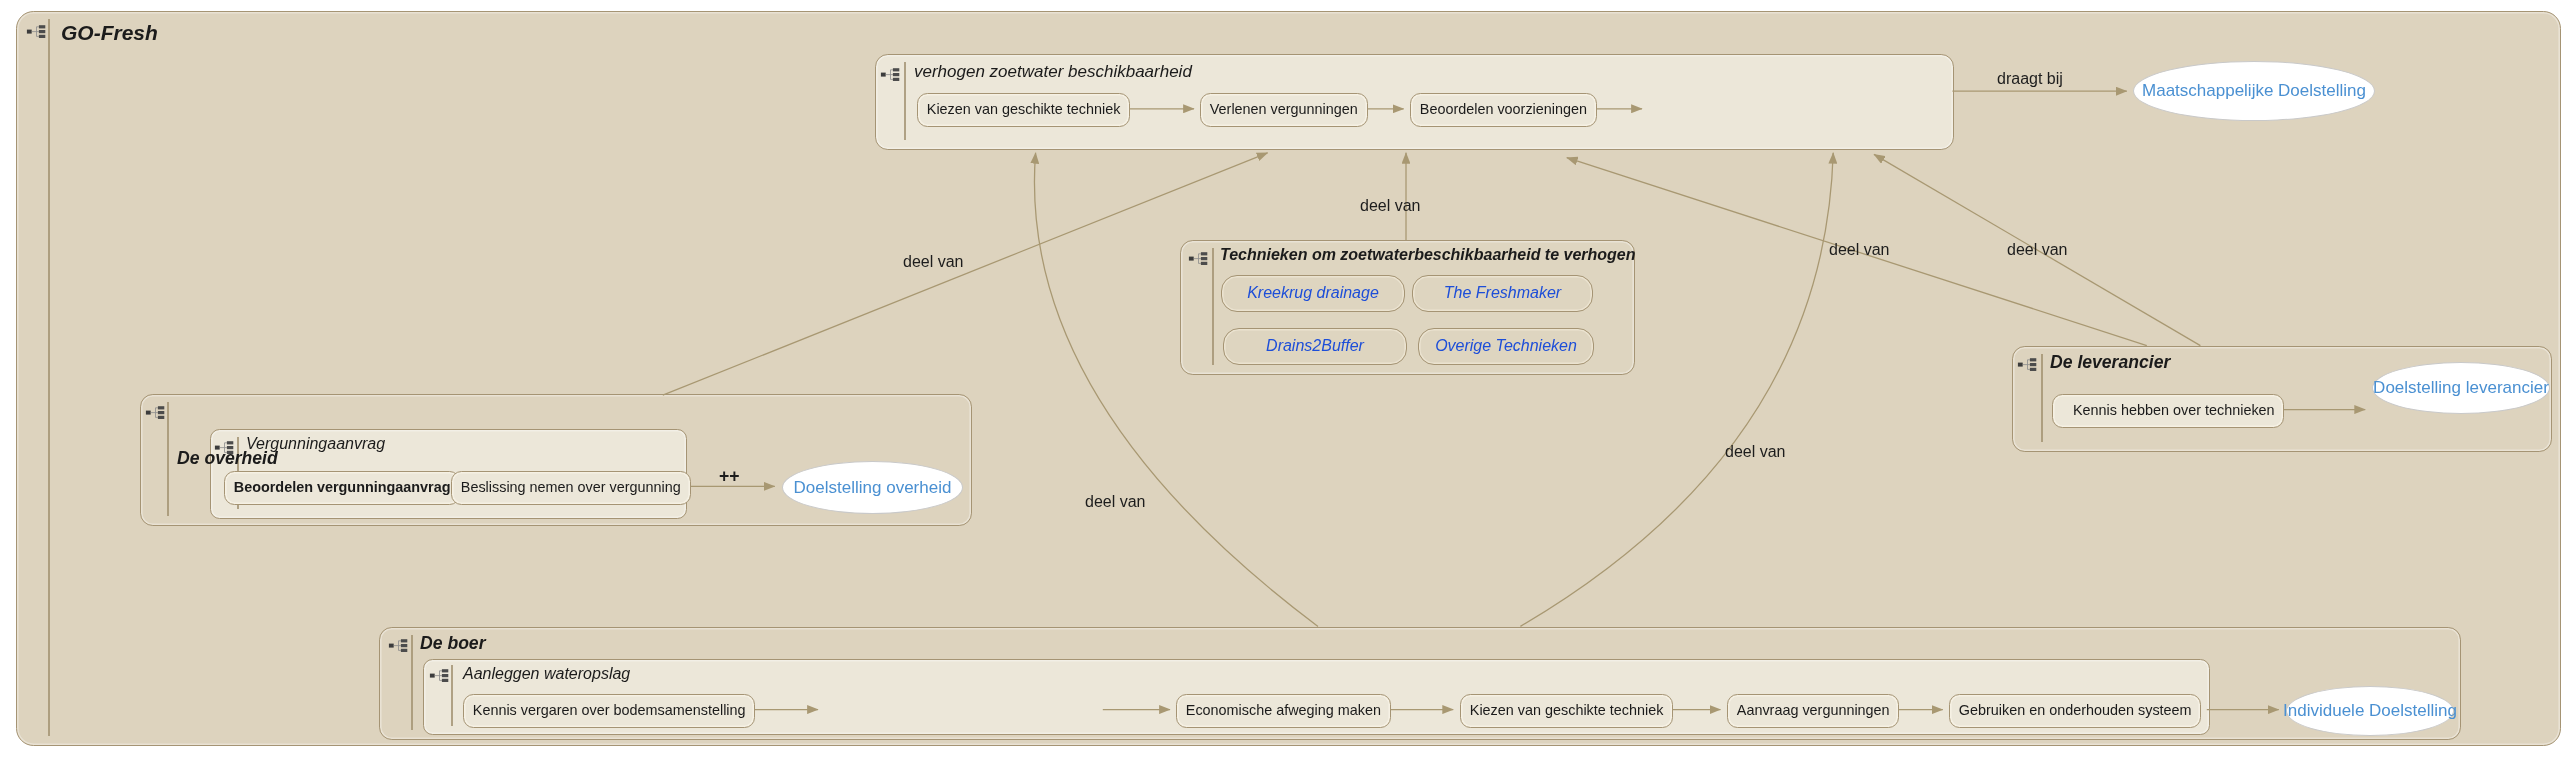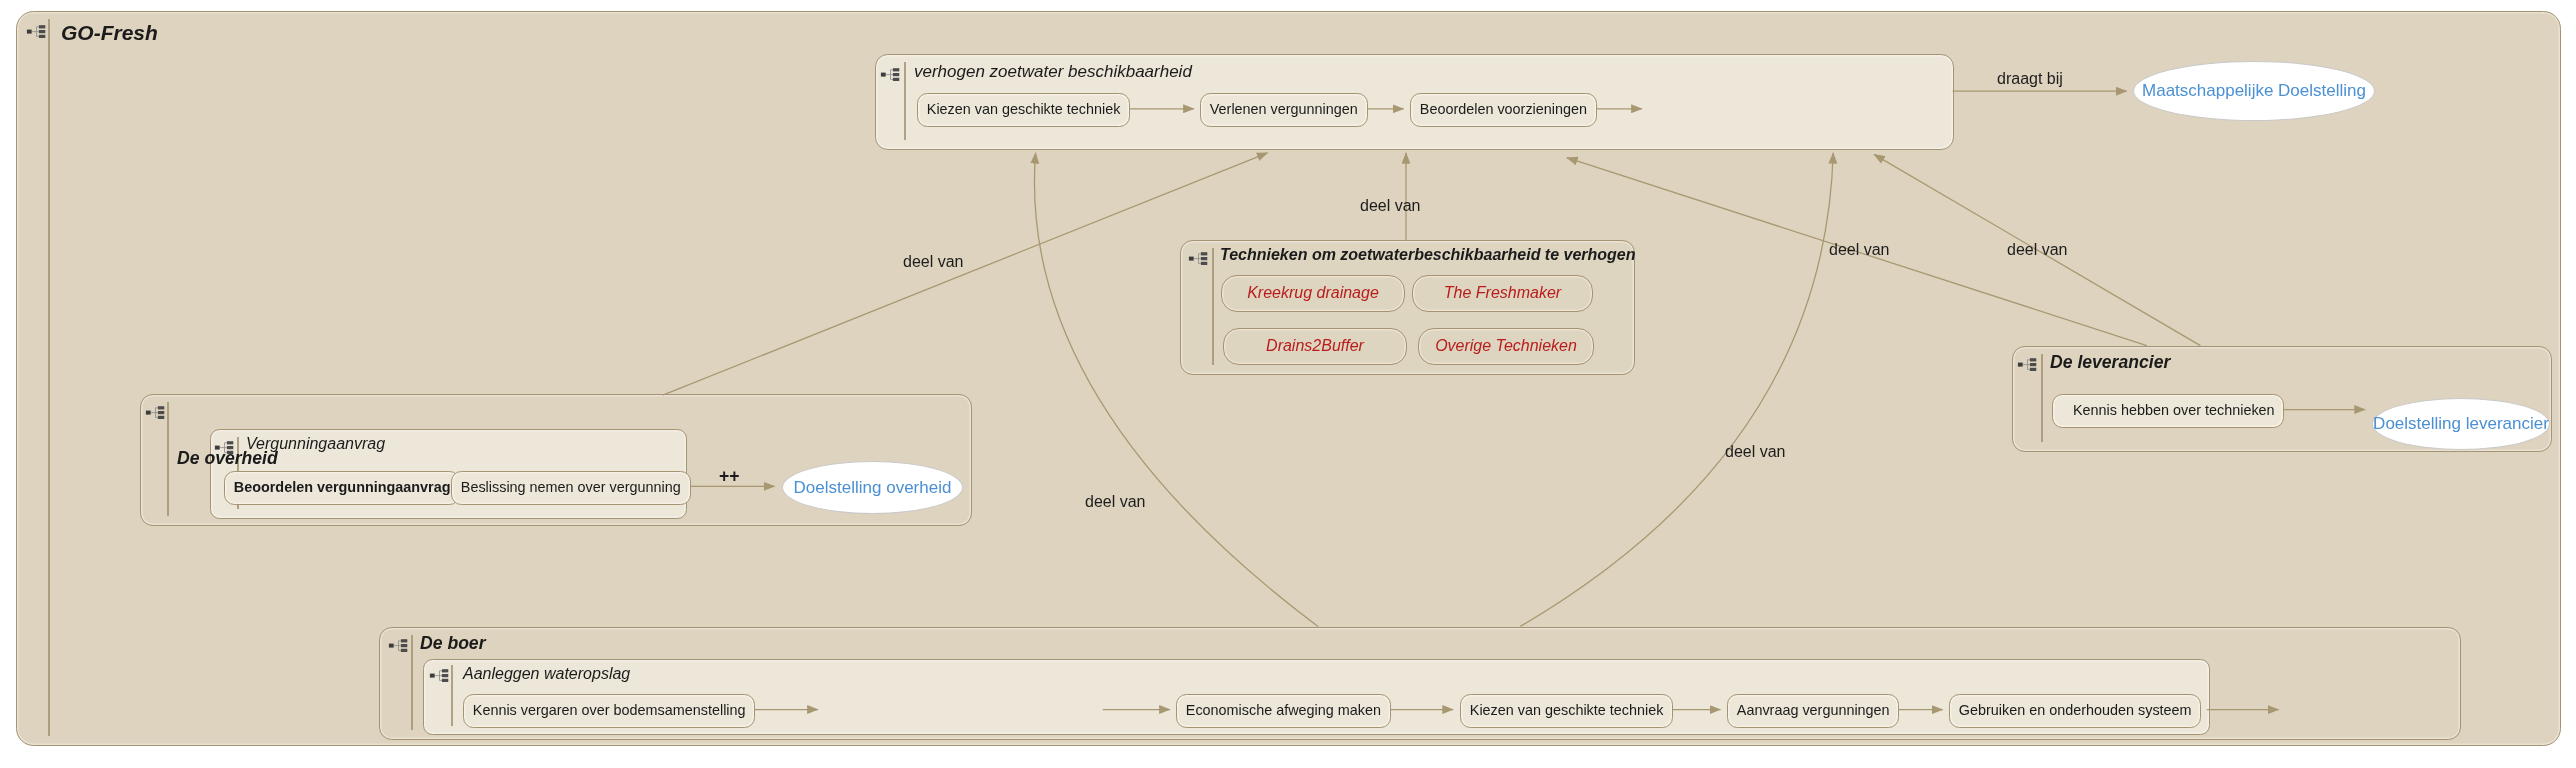--- a/index.html
+++ b/index.html
@@ -19,21 +19,21 @@
   .t26{font-size:21px;} .t22{font-size:17.6px;} .t21{font-size:17px;} .t20{font-size:16px;}
   .task{
     position:absolute;height:32px;line-height:30px;padding:0 8.8px;
     background:#ece7d9;border:0.8px solid #a59474;border-radius:10.4px;
     box-shadow:inset 0 0 0 1.6px #f6f1e4;font-size:14.4px;white-space:nowrap;z-index:10;
   }
   .pill{
     position:absolute;height:35px;line-height:34px;text-align:center;
     background:#ded5c0;border:0.8px solid #a59474;border-radius:16px;
     box-shadow:inset 0 0 0 1.6px #ebe3d0;font-size:16px;font-style:italic;
-    color:#b91c1c;white-space:nowrap;z-index:10;
+    color:#1d4ed8;white-space:nowrap;z-index:10;
   }
   .goal{
     position:absolute;background:#ffffff;border:0.8px solid #c9c9c9;border-radius:50%;
     display:flex;align-items:center;justify-content:center;
     color:#4a90d2;font-size:17px;white-space:nowrap;z-index:10;
   }
   .elabel{position:absolute;font-size:16px;color:#1d1d1d;white-space:nowrap;z-index:11;}
   .plus{font-size:17.6px;font-weight:bold;}
   .icon{position:absolute;z-index:10;width:21px;height:14.4px;}
   #edges{position:absolute;left:0;top:0;z-index:5;pointer-events:none;}
@@ -115,21 +115,21 @@
   <div class="divider" style="left:2041px;top:354px;height:88px;"></div>
   <svg class="icon" style="left:2017px;top:357px;" viewBox="0 0 26 18">
       <rect x="1" y="7" width="6" height="5" fill="#3c3c3c"></rect>
       <path d="M7 9.5 H13 M13 3.5 V15.5 M13 3.5 H16 M13 9.5 H16 M13 15.5 H16" stroke="#8b8b8b" stroke-width="1" fill="none"></path>
       <rect x="16" y="1.5" width="8" height="4" fill="#4c4c4c"></rect>
       <rect x="16" y="7.5" width="8" height="4" fill="#4c4c4c"></rect>
       <rect x="16" y="13.5" width="8" height="4" fill="#4c4c4c"></rect>
     </svg>
   <div class="ctitle bold t22" style="left:2050px;top:352px;">De leverancier</div>
   <div class="task" style="left:2052px;top:394px;padding-left:20px;">Kennis hebben over technieken</div>
-  <div class="goal" style="left:2372px;top:398px;width:176px;height:50px;">Doelstelling leverancier</div>
+  <div class="goal" style="left:2372px;top:362px;width:176px;height:50px;">Doelstelling leverancier</div>
 
   <div class="container c-mid c-outer" style="left:379px;top:627px;width:2080px;height:111px;border-radius:12.8px;"></div>
   <div class="divider" style="left:411px;top:635px;height:95px;"></div>
   <svg class="icon" style="left:388px;top:638px;" viewBox="0 0 26 18">
       <rect x="1" y="7" width="6" height="5" fill="#3c3c3c"></rect>
       <path d="M7 9.5 H13 M13 3.5 V15.5 M13 3.5 H16 M13 9.5 H16 M13 15.5 H16" stroke="#8b8b8b" stroke-width="1" fill="none"></path>
       <rect x="16" y="1.5" width="8" height="4" fill="#4c4c4c"></rect>
       <rect x="16" y="7.5" width="8" height="4" fill="#4c4c4c"></rect>
       <rect x="16" y="13.5" width="8" height="4" fill="#4c4c4c"></rect>
     </svg>
@@ -143,20 +143,21 @@
       <rect x="16" y="1.5" width="8" height="4" fill="#4c4c4c"></rect>
       <rect x="16" y="7.5" width="8" height="4" fill="#4c4c4c"></rect>
       <rect x="16" y="13.5" width="8" height="4" fill="#4c4c4c"></rect>
     </svg>
   <div class="ctitle t20" style="left:463px;top:665px;">Aanleggen wateropslag</div>
   <div class="task" style="left:463px;top:694px;">Kennis vergaren over bodemsamenstelling</div>
   <div class="task" style="left:1176px;top:694px;">Economische afweging maken</div>
   <div class="task" style="left:1460px;top:694px;">Kiezen van geschikte techniek</div>
   <div class="task" style="left:1727px;top:694px;">Aanvraag vergunningen</div>
   <div class="task" style="left:1949px;top:694px;">Gebruiken en onderhouden systeem</div>
+  <div class="goal" style="left:2286px;top:686px;width:166px;height:48px;">Individuele Doelstelling</div>
 
   <div class="elabel" style="left:1997px;top:70px;">draagt bij</div>
   <div class="elabel" style="left:903px;top:253px;">deel van</div>
   <div class="elabel" style="left:1360px;top:197px;">deel van</div>
   <div class="elabel" style="left:1085px;top:493px;">deel van</div>
   <div class="elabel" style="left:1725px;top:443px;">deel van</div>
   <div class="elabel" style="left:1829px;top:241px;">deel van</div>
   <div class="elabel" style="left:2007px;top:241px;">deel van</div>
 
   <svg id="edges" width="2576" height="768" viewBox="0 0 3219 960">

